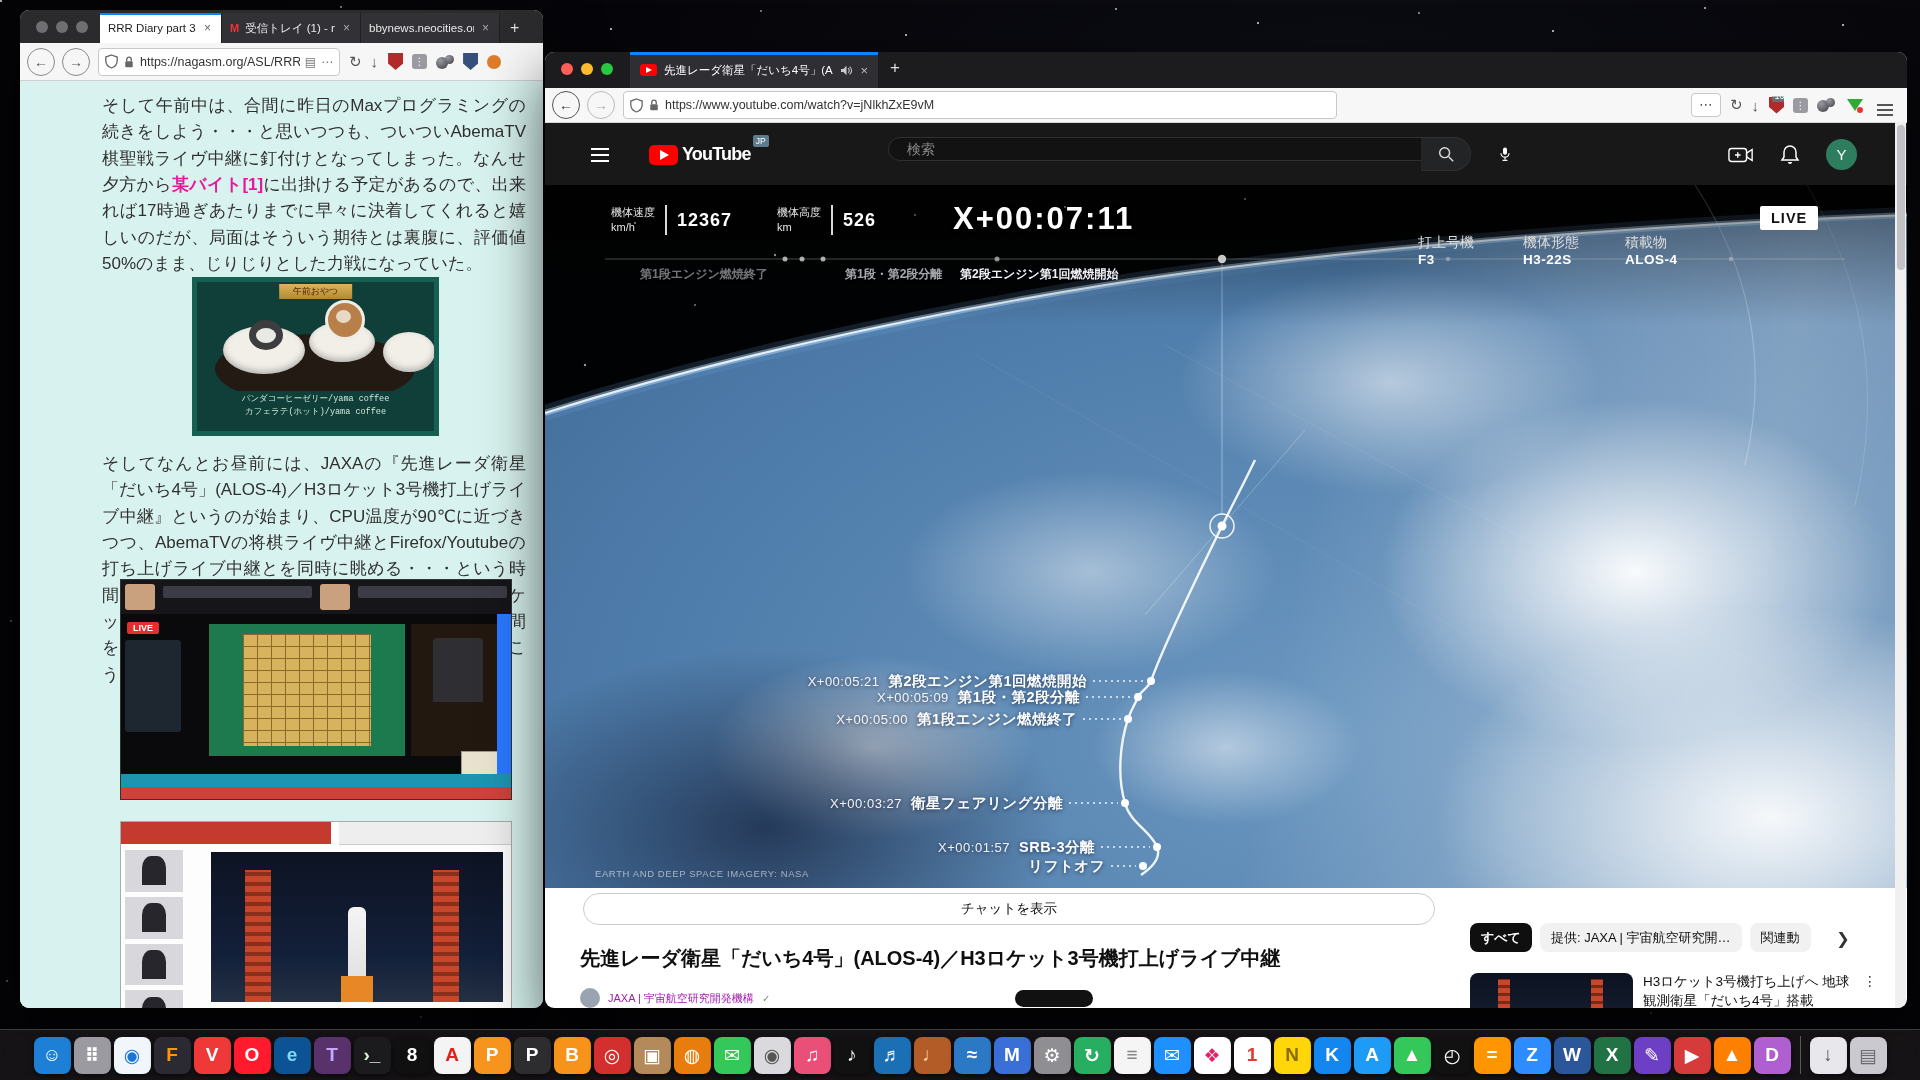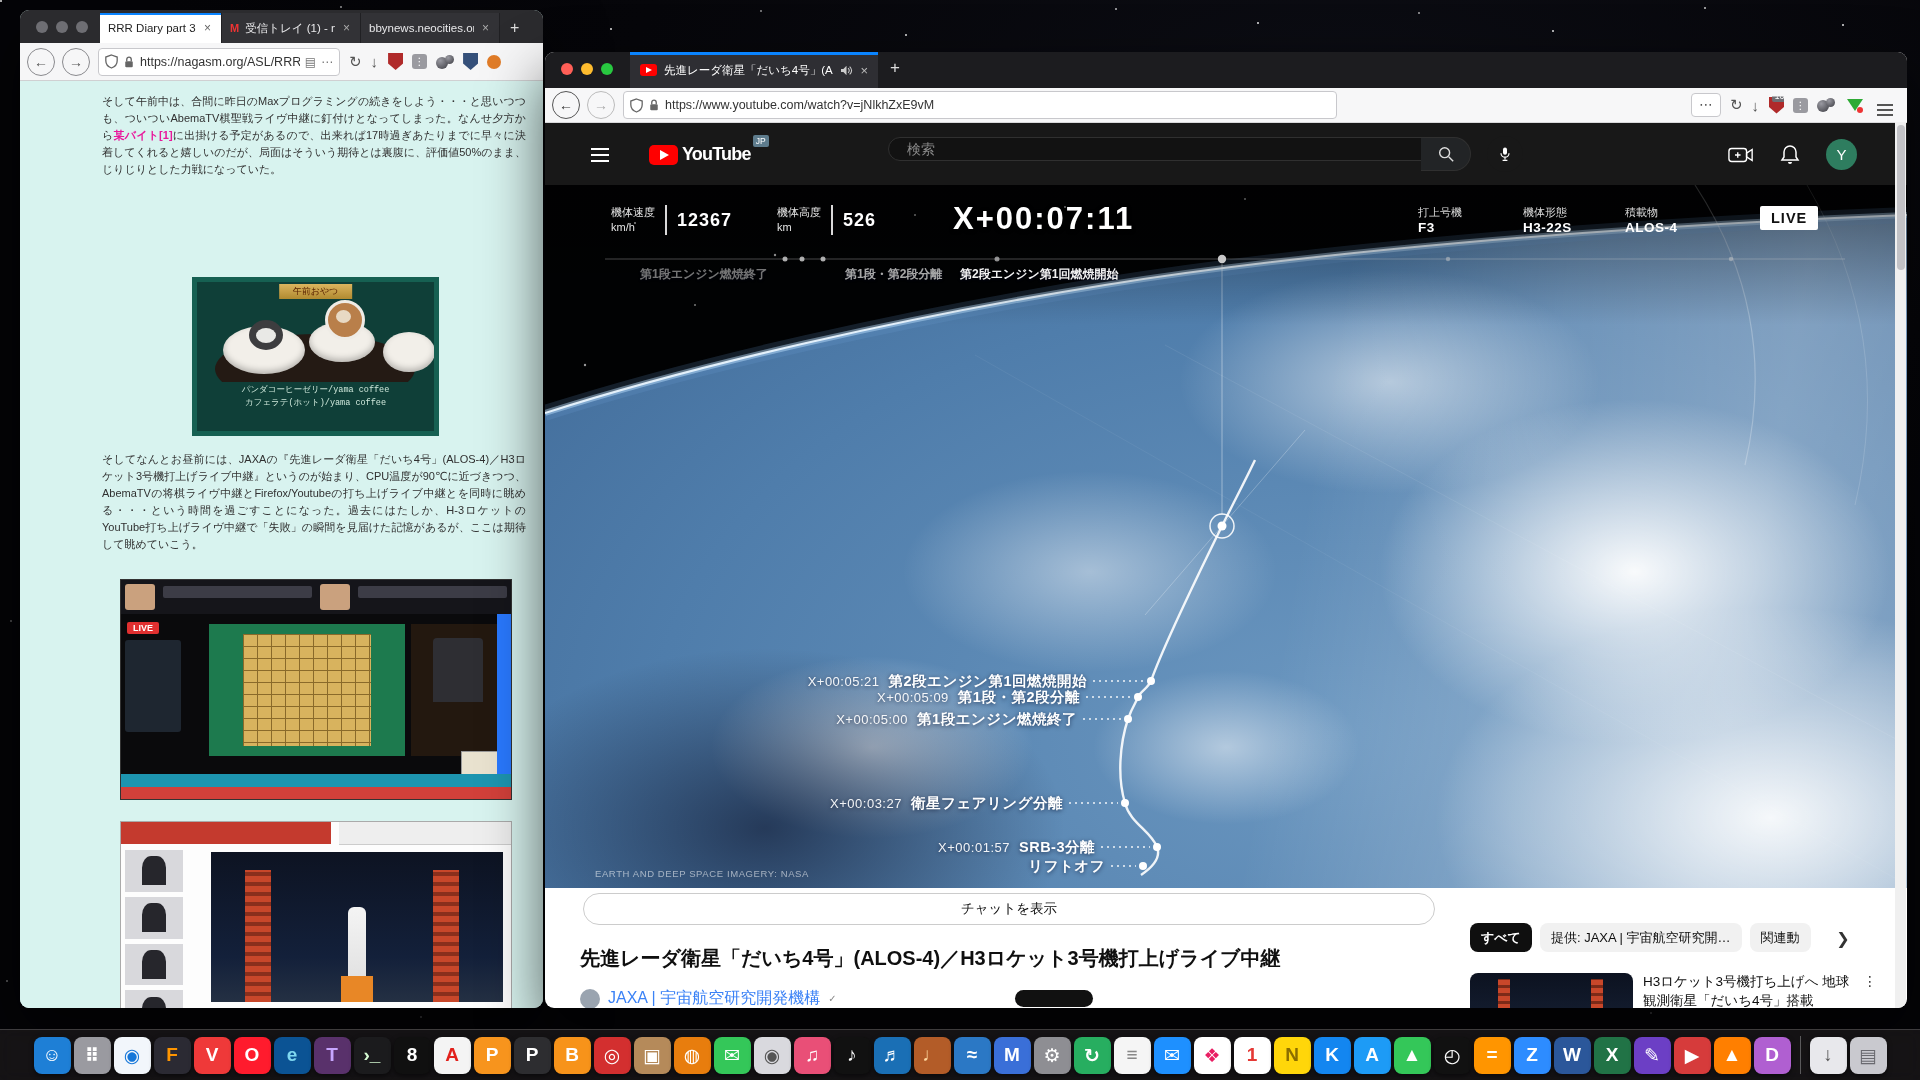--- a/index.html
+++ b/index.html
@@ -43,33 +43,33 @@
   .tb-ico{margin-left:9px;color:#555;font-size:15px;position:relative;}
   .shieldR{width:15px;height:17px;background:#b02a2a;clip-path:polygon(0 0,100% 0,100% 62%,50% 100%,0 62%);margin-left:10px;position:relative;}
   .shieldB{width:15px;height:17px;background:#35507a;clip-path:polygon(0 0,100% 0,100% 62%,50% 100%,0 62%);margin-left:9px;}
   .extbox{width:15px;height:15px;background:#9a9aa0;border-radius:3px;margin-left:9px;color:#fff;font-size:10px;text-align:center;line-height:15px;}
   .spheres{width:18px;height:14px;position:relative;margin-left:9px;}
   .spheres::before,.spheres::after{content:"";position:absolute;border-radius:50%;background:radial-gradient(circle at 35% 30%,#9a9aa2,#3c3c42);}
   .spheres::before{width:12px;height:12px;left:0;top:2px;}
   .spheres::after{width:9px;height:9px;right:0;top:0;}
   .paw{width:14px;height:14px;border-radius:50%;background:#e07c28;margin-left:9px;}
   .lw-page{position:absolute;top:71px;left:0;right:0;bottom:0;background:#d8f3ef;overflow:hidden;}
-  .jp{font-size:11px;line-height:1.55;color:#303030;width:424px;margin:14px 0 0 82px;text-align:justify;}
+  .jp{font-size:17px;line-height:1.55;color:#303030;width:424px;margin:14px 0 0 82px;text-align:justify;}
   .jp a{color:#e8189c;font-weight:bold;text-decoration:none;}
   
   .fig-food{position:absolute;left:172px;top:196px;width:247px;height:159px;background:#0f3f38;border:5px solid #166052;box-sizing:border-box;}
   .food-photo{position:absolute;left:0;top:0;right:0;bottom:30px;background:linear-gradient(180deg,#c4a584 0%,#a98а66 40%,#8a6f55 100%);overflow:hidden;}
   .tray{position:absolute;left:18px;top:52px;width:200px;height:70px;border-radius:50%;background:#241a14;}
   .plate{position:absolute;background:#f2efe9;border-radius:50%;box-shadow:inset 0 -3px 6px rgba(0,0,0,.25);}
   .panda{position:absolute;left:52px;top:38px;width:34px;height:30px;border-radius:50%;background:#3d3d3f;}
   .panda::before{content:"";position:absolute;left:7px;top:8px;width:20px;height:15px;border-radius:50%;background:#e9e9e6;}
   .latte{position:absolute;left:128px;top:18px;width:34px;height:34px;border-radius:50%;background:#b97f4a;border:3px solid #efece6;}
   .latte::before{content:"";position:absolute;left:8px;top:7px;width:15px;height:13px;border-radius:50%;background:#e8d9c4;}
   .ribbon{position:absolute;left:50%;transform:translateX(-50%);top:2px;background:linear-gradient(#dcb45e,#b08a30);color:#5a2300;font-size:9px;padding:1px 14px;white-space:nowrap;}
-  .food-cap{position:absolute;left:0;right:0;bottom:17px;height:30px;background:#0f3f38;color:#cfe8db;font-size:8.5px;line-height:1.5;text-align:center;padding-top:2px;font-family:"Liberation Mono","DejaVu Sans Mono",monospace;}
+  .food-cap{position:absolute;left:0;right:0;bottom:8px;height:30px;background:#0f3f38;color:#cfe8db;font-size:8.5px;line-height:1.5;text-align:center;padding-top:2px;font-family:"Liberation Mono","DejaVu Sans Mono",monospace;}
   
   .fig-shogi{position:absolute;left:100px;top:498px;width:392px;height:221px;background:#0a0a0c;border:1px solid #333;box-sizing:border-box;overflow:hidden;}
   .sh-top{position:absolute;left:0;top:0;right:0;height:34px;background:#15151a;display:flex;}
   .sh-face{width:30px;height:26px;margin:4px;background:#caa17e;border-radius:3px;}
   .sh-nm{flex:1;height:12px;margin:6px 4px;background:#3c3c46;border-radius:2px;}
   .sh-live{position:absolute;left:6px;top:42px;background:#e03030;color:#fff;font-size:9px;font-weight:bold;padding:1px 6px;border-radius:2px;}
   .sh-panel{position:absolute;left:4px;top:60px;width:56px;height:92px;background:#1e2630;border-radius:3px;}
   .sh-board{position:absolute;left:88px;top:44px;width:196px;height:132px;background:#1d7a4e;}
   .sh-grid{position:absolute;left:34px;top:10px;width:128px;height:112px;background:#d8b35e;
      background-image:linear-gradient(#8a6a2a 1px,transparent 1px),linear-gradient(90deg,#8a6a2a 1px,transparent 1px);background-size:14px 12px;}
@@ -135,35 +135,35 @@
       radial-gradient(1700px 1100px at 58% 78%, #6b97c0 0%, #4f7dab 40%, #3a628f 75%, #2b4f7d 100%);}
   .vid-svg{position:absolute;inset:0;}
   .shade-top{position:absolute;left:0;top:0;right:0;height:140px;background:linear-gradient(180deg,rgba(0,0,0,.45),rgba(0,0,0,0));}
   .vign{position:absolute;left:-80px;bottom:-120px;width:600px;height:360px;background:radial-gradient(closest-side,rgba(0,0,20,.55),rgba(0,0,0,0));}
   .stat{position:absolute;display:flex;align-items:center;gap:10px;color:#fff;}
   .stat .lab{font-size:11px;color:#e4e4e4;line-height:1.35;}
   .stat .bar{width:2px;height:30px;background:rgba(255,255,255,.85);}
   .stat .val{font-size:18px;font-weight:bold;letter-spacing:1px;}
   .mtimer{position:absolute;left:408px;top:16px;color:#fff;font-size:31px;font-weight:bold;letter-spacing:2px;text-shadow:0 1px 4px rgba(0,0,0,.5);}
   .minfo{position:absolute;color:#fff;}
-  .minfo .lab{font-size:11px;color:#ddd;}
+  .minfo .lab{font-size:14px;color:#ddd;margin-top:29px;}
   .minfo .val{font-size:13.5px;font-weight:bold;letter-spacing:.5px;}
   .live-badge{position:absolute;left:1215px;top:21px;background:#fff;color:#111;font-weight:bold;font-size:14.5px;letter-spacing:1px;padding:4px 11px;border-radius:2px;}
   .ttl-lab{position:absolute;top:81px;color:#fff;font-size:12px;font-weight:bold;text-shadow:0 1px 3px rgba(0,0,40,.6);white-space:nowrap;}
   .event{position:absolute;color:#fff;white-space:nowrap;text-shadow:0 1px 4px rgba(0,10,40,.65);}
   .event .t{font-size:13px;opacity:.92;margin-right:9px;letter-spacing:.5px;}
   .event .l{font-size:14.5px;font-weight:bold;letter-spacing:.5px;}
   .credit{position:absolute;left:50px;top:683px;color:rgba(255,255,255,.55);font-size:9.5px;letter-spacing:.6px;}
   
   .chatbtn{position:absolute;left:38px;top:841px;width:850px;height:30px;border:1px solid #ccc;border-radius:16px;background:#fff;
            display:flex;align-items:center;justify-content:center;font-size:13.5px;color:#0f0f0f;}
   .vtitle{position:absolute;left:35px;top:893px;width:860px;font-size:20px;font-weight:bold;color:#0f0f0f;line-height:1.3;}
   .chrow{position:absolute;left:35px;top:936px;display:flex;align-items:center;gap:8px;}
   .chavatar{width:20px;height:20px;border-radius:50%;background:#9aa4b0;}
-  .chname{font-size:16px;color:#3b82f6;}
+  .chname{font-size:11px;color:#a21caf;}
   .chk{font-size:10px;color:#888;}
   .blackpill{position:absolute;left:470px;top:938px;width:78px;height:17px;border-radius:9px;background:#111;}
   .chips{position:absolute;left:925px;top:871px;display:flex;gap:8px;width:382px;overflow:hidden;}
   .chip{height:29px;border-radius:8px;background:#f1f1f1;color:#0f0f0f;font-size:13px;display:flex;align-items:center;padding:0 11px;white-space:nowrap;flex:none;}
   .chip.dark{background:#0f0f0f;color:#fff;font-weight:bold;}
   .chev{position:absolute;left:1286px;top:874px;width:24px;height:24px;color:#333;font-size:16px;display:flex;align-items:center;justify-content:center;}
   .sugg{position:absolute;left:925px;top:921px;width:410px;display:flex;gap:10px;}
   .sthumb{width:163px;height:92px;border-radius:8px;flex:none;background:linear-gradient(180deg,#0c1220 0%,#182338 75%);position:relative;overflow:hidden;}
   .sthumb::before,.sthumb::after{content:"";position:absolute;top:6px;bottom:0;width:12px;background:repeating-linear-gradient(0deg,#c8472a 0 5px,#7c2a18 5px 8px);}
   .sthumb::before{left:28px;} .sthumb::after{right:30px;}

